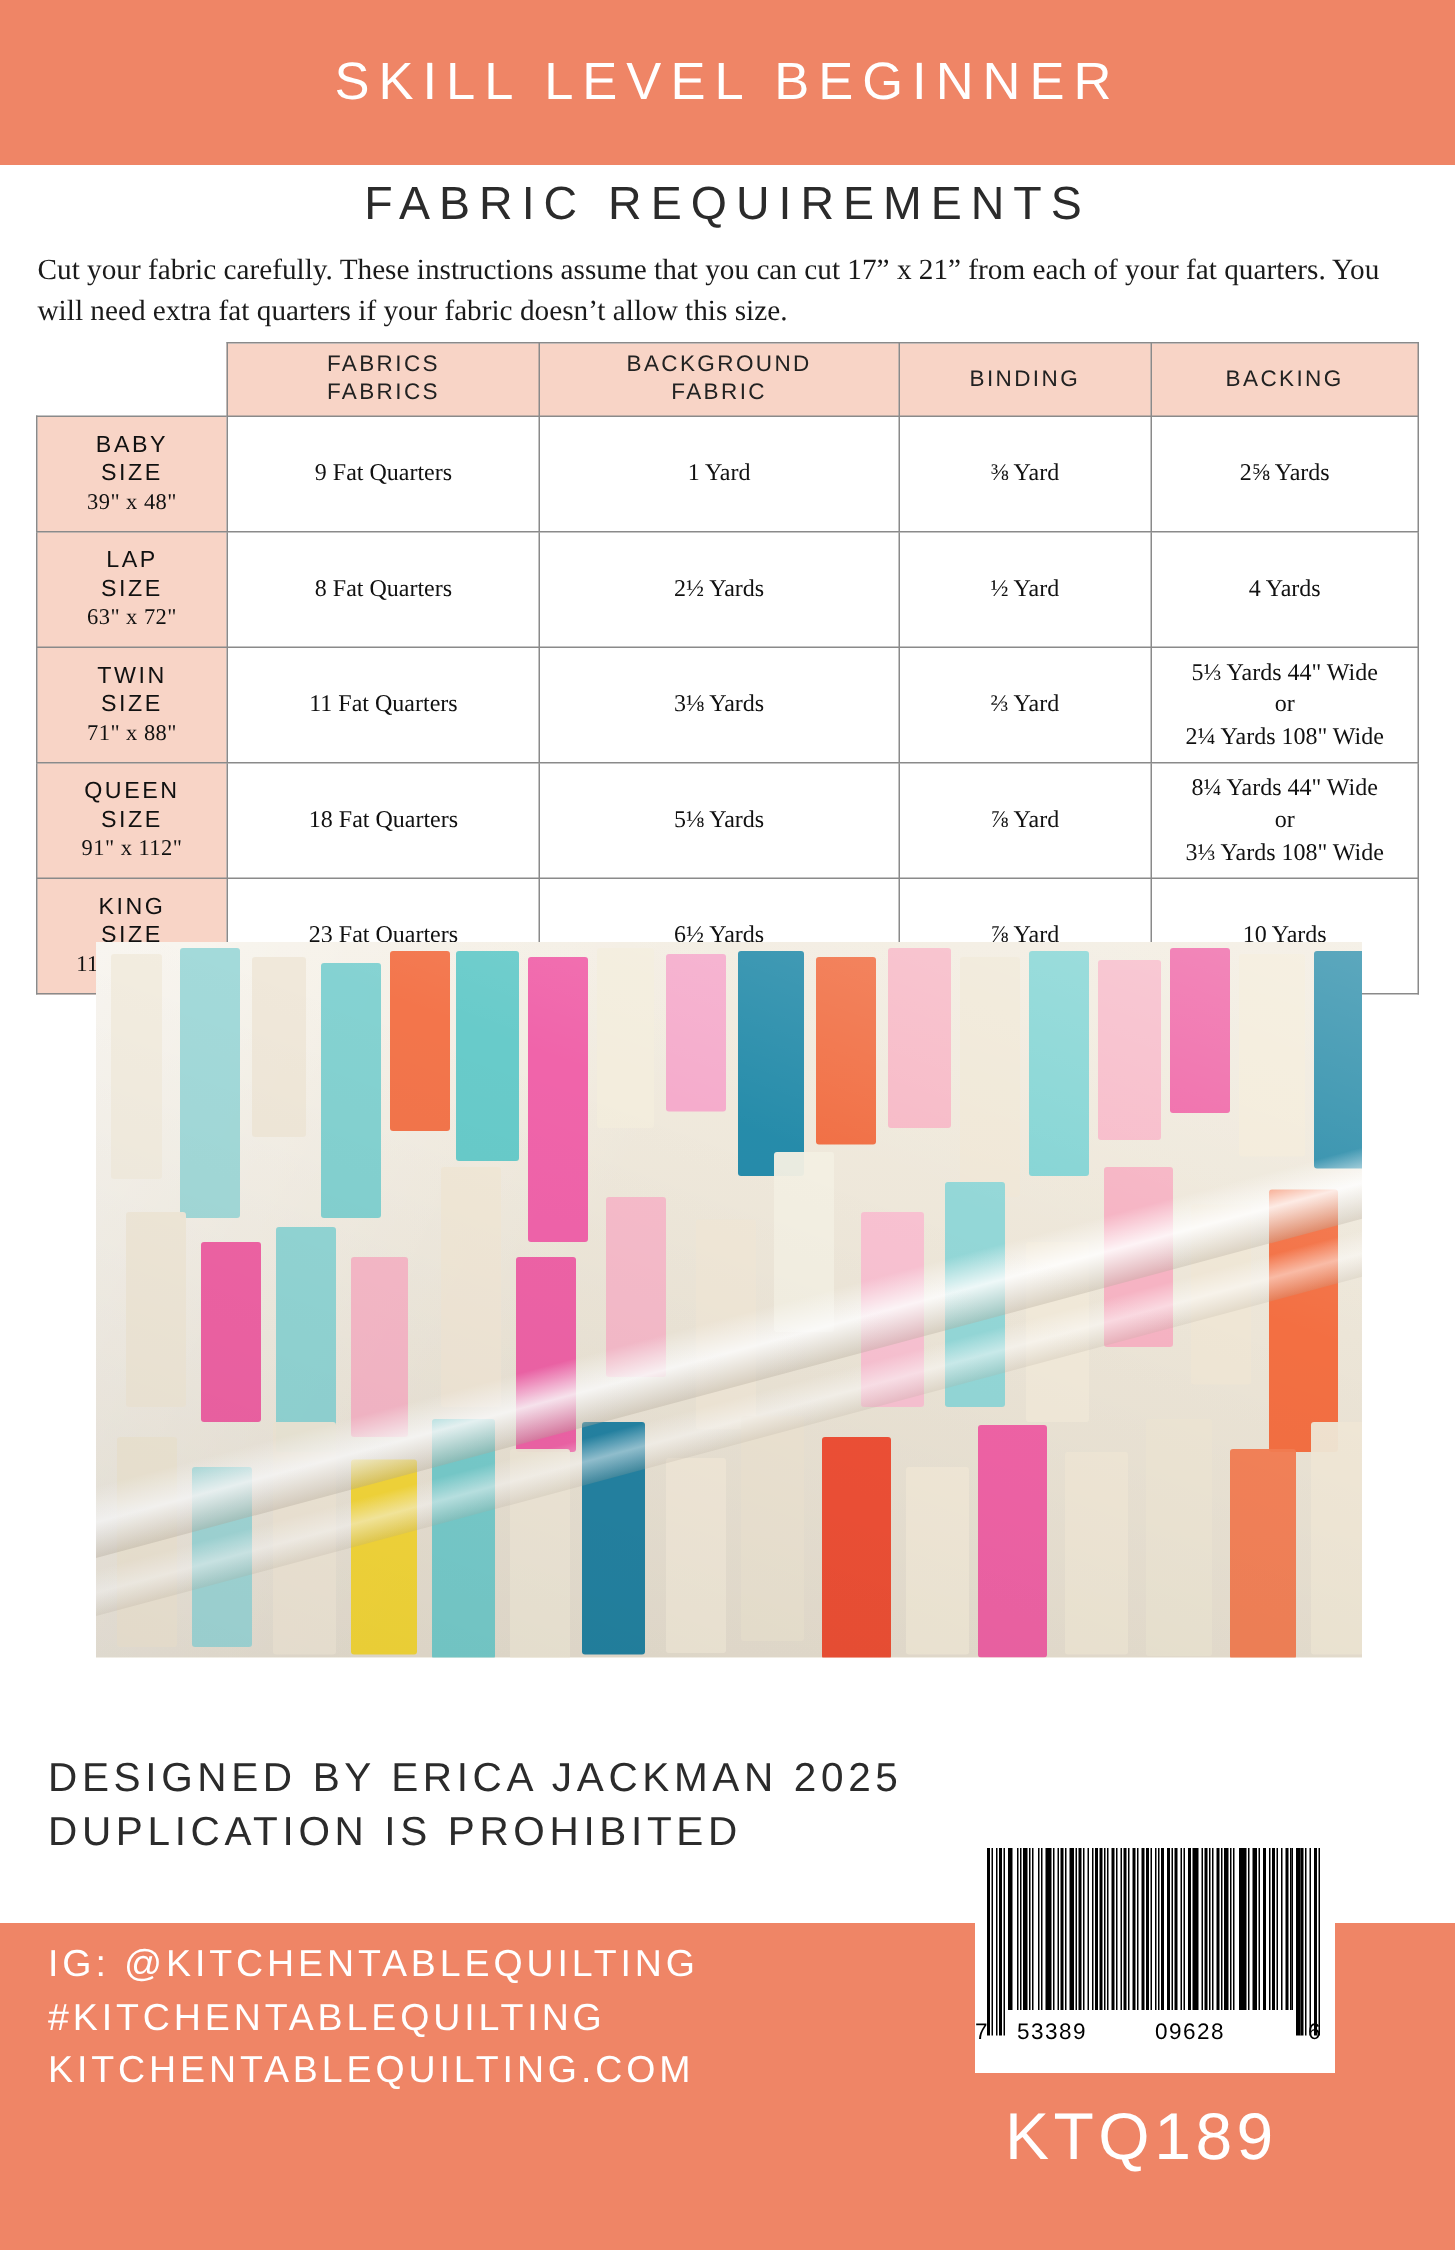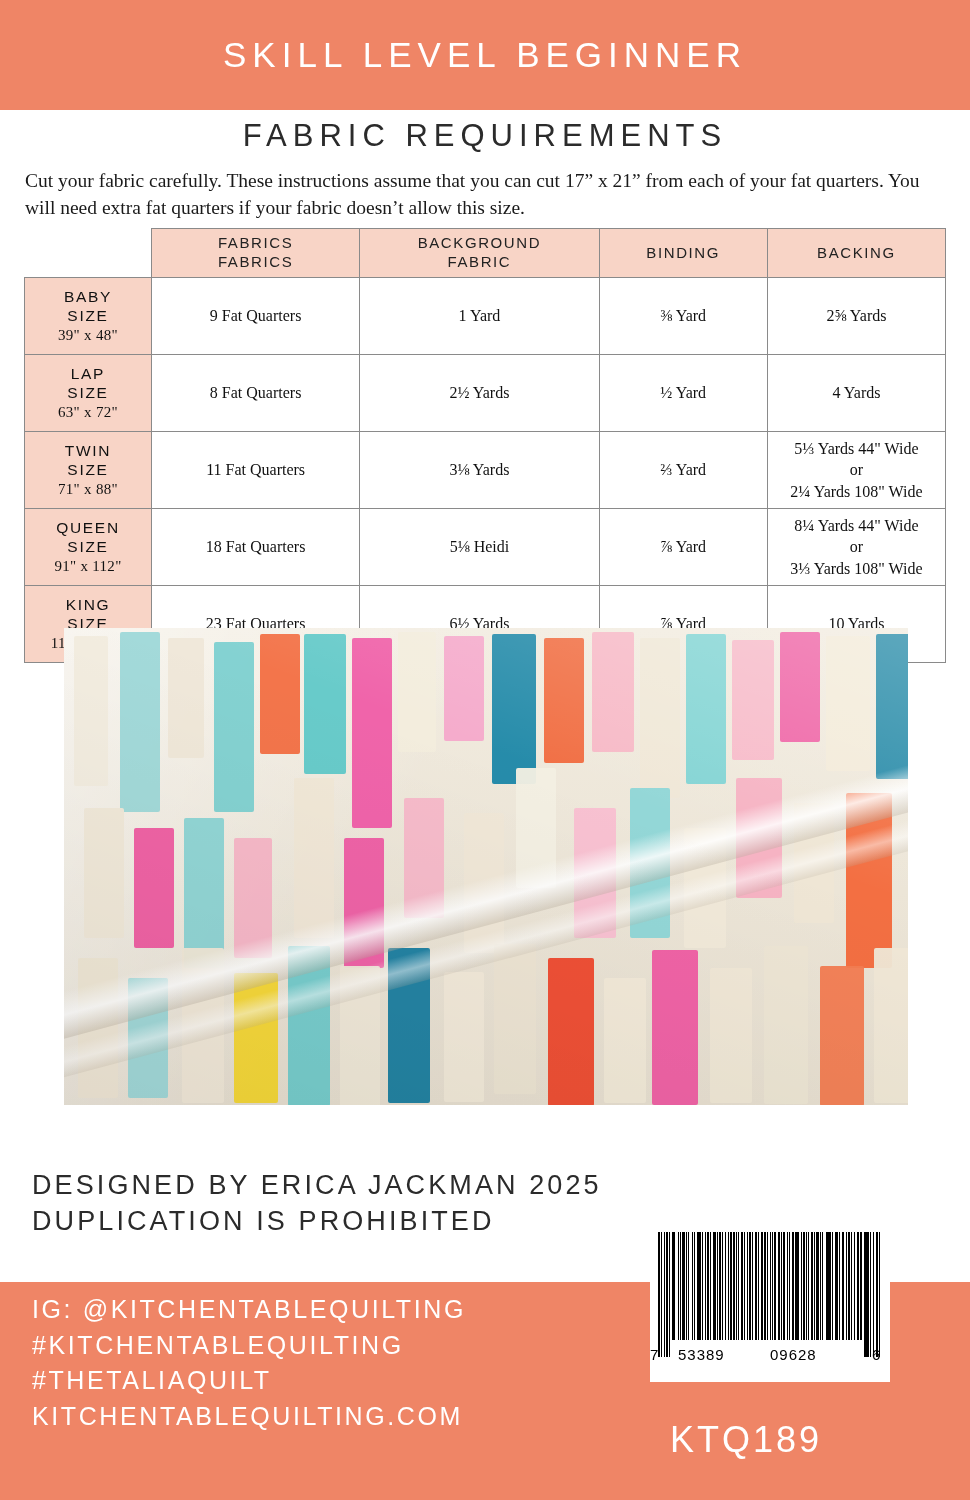--- a/index.html
+++ b/index.html
@@ -219,24 +219,23 @@
   .d0 { left: 0px; }
   .d1 { left: 28px; }
   .d2 { left: 120px; }
   .d3 { left: 222px; }
 
   .ktq {
     position: absolute;
     left: 670px;
     top: 1400px;
     font-family: "Liberation Sans", sans-serif;
-    font-size: 36px;
+    font-size: 44px;
     letter-spacing: 3px;
     color: #ffffff;
-    margin-top: 19px;
   }
 
   
   .footer-social {
     position: absolute;
     left: 32px;
     top: 1292px;
     font-family: "Liberation Sans", sans-serif;
     font-size: 25px;
     letter-spacing: 2.6px;
@@ -320,21 +319,21 @@
             <div>2¼ Yards 108" Wide</div>
           </td>
       </tr>
       <tr class="row-body">
         <td class="size-cell">
           <div>QUEEN</div>
           <div>SIZE</div>
           <div class="dims">91" x 112"</div>
         </td>
         <td>18 Fat Quarters</td>
-        <td>5⅛ Heidi</td>
+        <td>5⅛ Yards</td>
         <td>⅞ Yard</td>
         <td class="multi">
             <div>8¼ Yards 44" Wide</div>
             <div>or</div>
             <div>3⅓ Yards 108" Wide</div>
           </td>
       </tr>
       <tr class="row-body">
         <td class="size-cell">
           <div>KING</div>
@@ -586,17 +585,16 @@
       <span class="d2">09628</span>
       <span class="d3">6</span>
     </div>
   </div>
 
   <div class="ktq">KTQ189</div>
 
   <div class="footer-social">
     <div>IG: @KITCHENTABLEQUILTING</div>
     <div>#KITCHENTABLEQUILTING</div>
-    <div>#THETALIAQUILT</div>
     <div>KITCHENTABLEQUILTING.COM</div>
   </div>
 
 </div>
 
 </body></html>

